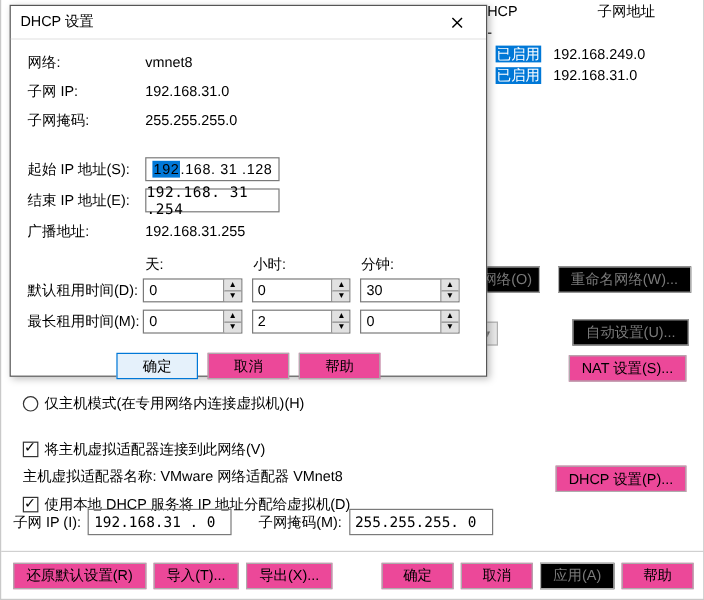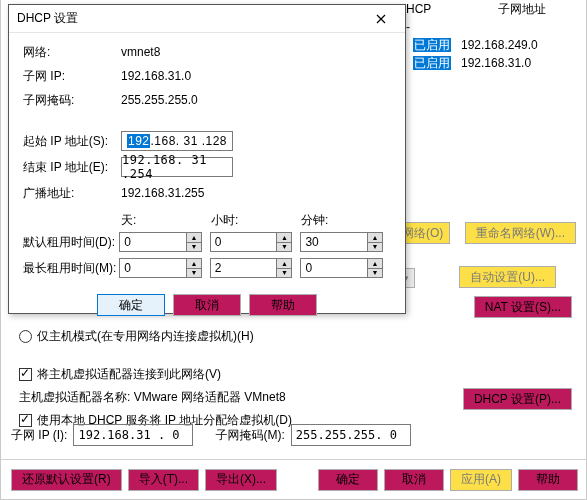--- a/index.html
+++ b/index.html
@@ -9,43 +9,43 @@
 .bg-row{line-height:18px}
 .bg-sub1{position:absolute;left:497px;top:0;line-height:18px}
 .bg-hl{background:#0078d7;color:#fff;padding:0 1px}
 .radio-row,.check-row{display:flex;align-items:center;margin:6px 0}
 .radio-sym,.check-sym{width:13px;height:13px;display:inline-block;margin-right:5px;border:1px solid #333;flex-shrink:0}
 .radio-sym{border-radius:50%}
 .check-sym{position:relative}
 .check-sym.checked::after{content:"✓";position:absolute;left:0;top:-3px;font-size:12px}
 .bg-body{position:absolute;left:18px;top:322px;width:556px}
 .label-indent{margin-top:2px;margin-bottom:6px}
-.btn{display:inline-flex;align-items:center;justify-content:center;height:22px;padding:0 10px;border:1px solid #adadad;background:#be185d;cursor:default;min-width:72px}
+.btn{display:inline-flex;align-items:center;justify-content:center;height:22px;padding:0 10px;border:1px solid #adadad;background:#ec4899;cursor:default;min-width:72px}
 .btn.small{min-width:0;padding:0 6px}
-.btn.grey{color:#7a7a7a;background:#fde047}
+.btn.grey{color:#7a7a7a;background:#000000}
 .dhcp-btn{position:absolute;right:14px;top:388px}
 .nat-btn{position:absolute;right:14px;top:296px}
-.auto-btn{position:absolute;right:30px;top:266px}
+.auto-btn{position:absolute;right:12px;top:266px}
 .rename-btn{position:absolute;right:10px;top:222px;height:22px}
 .net-btns{position:absolute;left:394px;top:222px}
 .subnet-row{position:absolute;left:10px;top:424px;display:flex;align-items:center;gap:6px}
 .subnet-row .txtbox{width:120px;height:22px;border:1px solid #7a7a7a;padding:0 4px;display:flex;align-items:center;font-family:Consolas,monospace}
 .footer{position:absolute;left:0;bottom:0;width:587px;height:40px;border-top:1px solid #d0d0d0;display:flex;align-items:center;padding:2px 10px;gap:6px}
 .footer .spacer{flex:1}
 .dlg{position:absolute;left:8px;top:4px;width:398px;height:310px;background:#fff;border:1px solid #555;box-shadow:2px 2px 6px rgba(0,0,0,.25)}
 .dlg-title{height:28px;display:flex;align-items:center;padding:0 8px;border-bottom:1px solid #e5e5e5}
 .dlg-title .t{flex:1;font-size:12px}
 .dlg-close{width:32px;height:24px;display:flex;align-items:center;justify-content:center}
 .dlg-close svg{width:10px;height:10px}
 .dlg-body{padding:8px 14px}
 .dlg-row{display:flex;align-items:center;height:22px;margin-bottom:2px}
 .dlg-row .lbl{width:98px}
 .dlg-row .val{font-size:12px}
 .ipbox{width:112px;height:20px;border:1px solid #7a7a7a;display:flex;align-items:center;justify-content:center;font-family:Consolas,monospace;letter-spacing:.5px}
-.ipbox .sel{background:#0078d7;color:#ffffff;padding:0 1px}
+.ipbox .sel{background:#0078d7;color:#000000;padding:0 1px}
 .lease-hdr{display:flex;margin-top:8px}
 .lease-hdr .lh{width:92px}
 .lease-hdr .lh.first{margin-left:98px;width:92px}
 .lease-row{display:flex;align-items:center;margin-top:3px}
 .lease-row .lbl{width:98px}
 .spin{width:84px;height:20px;border:1px solid #7a7a7a;display:flex;align-items:center;position:relative;margin-right:8px}
 .spin .sv{flex:1;padding:0 4px}
 .spin .sb{width:15px;height:100%;border-left:1px solid #7a7a7a;display:flex;flex-direction:column}
 .spin .sb div{flex:1;display:flex;align-items:center;justify-content:center;background:#e1e1e1;font-size:7px;line-height:1}
 .spin .sb div:first-child{border-bottom:1px solid #7a7a7a}

